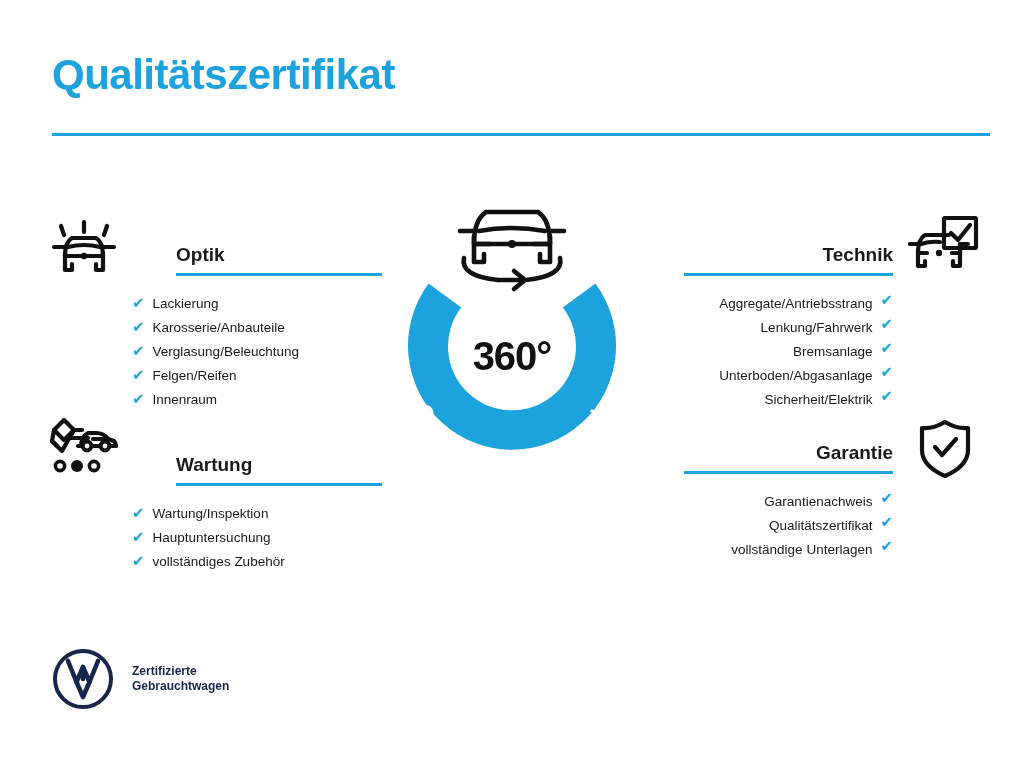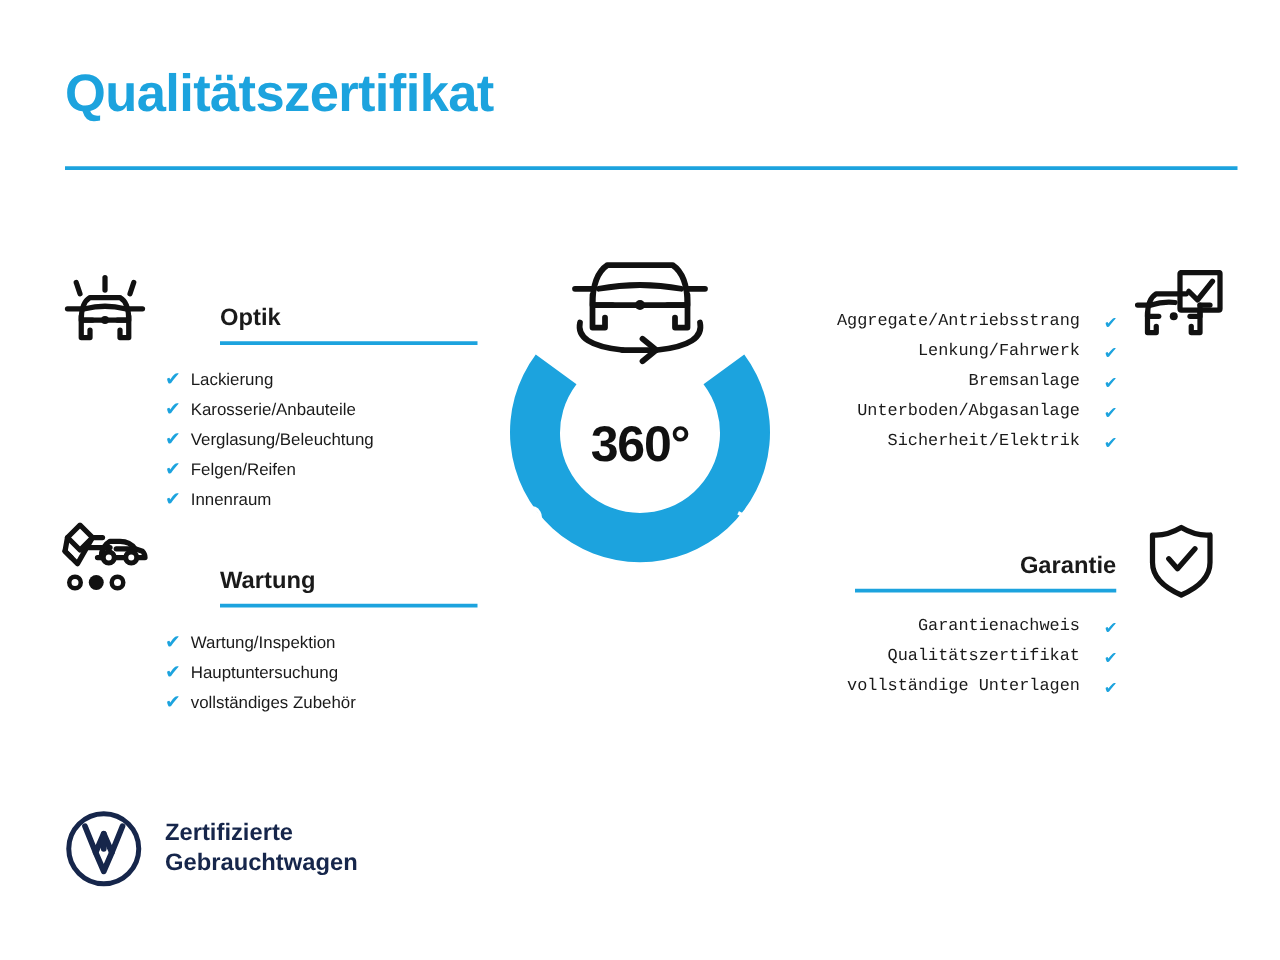--- a/index.html
+++ b/index.html
@@ -79,28 +79,27 @@
     color: #1a1a1a;
     white-space: nowrap;
   }
 
   
   .sec-right .section-title { right: 0; }
   .sec-right .section-rule  { left: 0; right: 0; }
   .sec-right .list { margin-top: 16px; }
   .sec-right .list-item {
     display: flex;
-    align-items: center;
+    align-items: flex-start;
     justify-content: flex-end;
-    gap: 20px;
+    gap: 8px;
     font-size: 13.5px;
     line-height: 24px;
     color: #1a1a1a;
     white-space: nowrap;
-    font-family: Liberation Mono, monospace;
   }
 
   .check {
     color: #1CA3DE;
     font-size: 15px;
     font-weight: bold;
     line-height: 1;
     flex: none;
   }
 
@@ -135,21 +134,21 @@
   
   #footer-lockup {
     position: absolute;
     left: 52px;
     top: 648px;
     display: flex;
     align-items: center;
     gap: 18px;
   }
   .vw-wordmark {
-    font-size: 19px;
+    font-size: 12px;
     font-weight: bold;
     line-height: 1.28;
     color: #16264B;
     white-space: nowrap;
   }
 </style>
 </head>
 <body>
 
 <div id="page">
@@ -253,20 +252,24 @@
       <path d="M52 28 L60 28"></path>
       <path d="M11 37 L19 37"></path>
       <path d="M44 37 L51 37"></path>
       <rect x="36" y="2" width="32" height="30" rx="1"></rect>
       <path d="M43 17 L50 24 L62 9"></path>
     </g>
     <circle cx="31" cy="37" r="3.2" fill="#111111"></circle>
   </svg>
 
   <div class="section sec-right" style="left:640px; top:230px; width:253px;">
+    <div class="section-head">
+      <div class="section-title">Technik</div>
+      <div class="section-rule"></div>
+    </div>
     <div class="list">
       <div class="list-item">
         <span>Aggregate/Antriebsstrang</span>
         <span class="check">✔</span>
       </div>
       <div class="list-item">
         <span>Lenkung/Fahrwerk</span>
         <span class="check">✔</span>
       </div>
       <div class="list-item">

